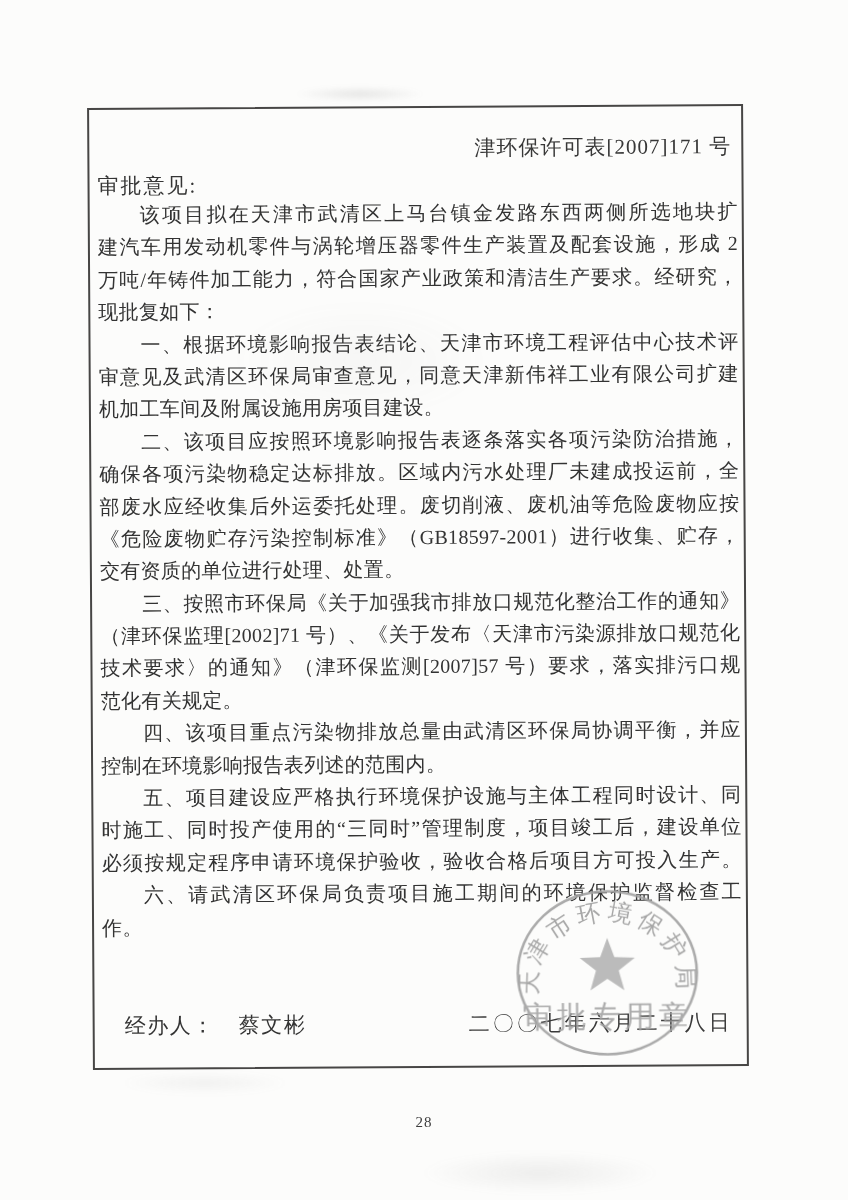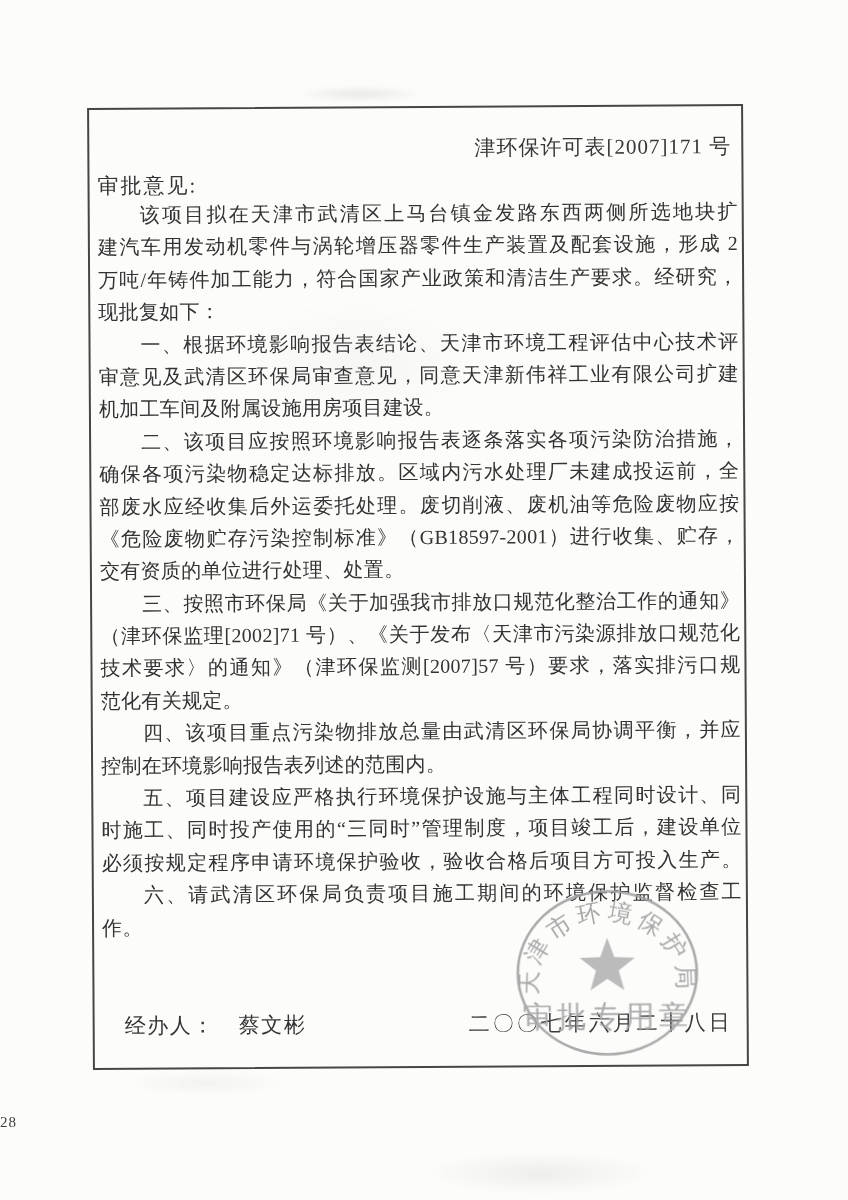--- a/index.html
+++ b/index.html
@@ -70,20 +70,21 @@
     left:420px; top:782px;
     width:190px; height:172px;
     opacity:0.9;
     filter:blur(0.4px);
     pointer-events:none;
   }
   .seal svg { width:100%; height:100%; }
   .page-num {
     position:absolute;
     top:1114px; left:0; width:100%;
+    text-align:center;
     font-size:15px;
     letter-spacing:1px;
     color:#3c3c3c;
   }
   
   .smudge { position:absolute; pointer-events:none; }
   .smudge-1 { left:295px; top:86px; width:130px; height:16px;
     background:radial-gradient(ellipse at center, rgba(100,100,100,0.14), rgba(100,100,100,0) 70%);
     filter:blur(2px); }
   .smudge-2 { left:420px; top:1152px; width:240px; height:42px;

